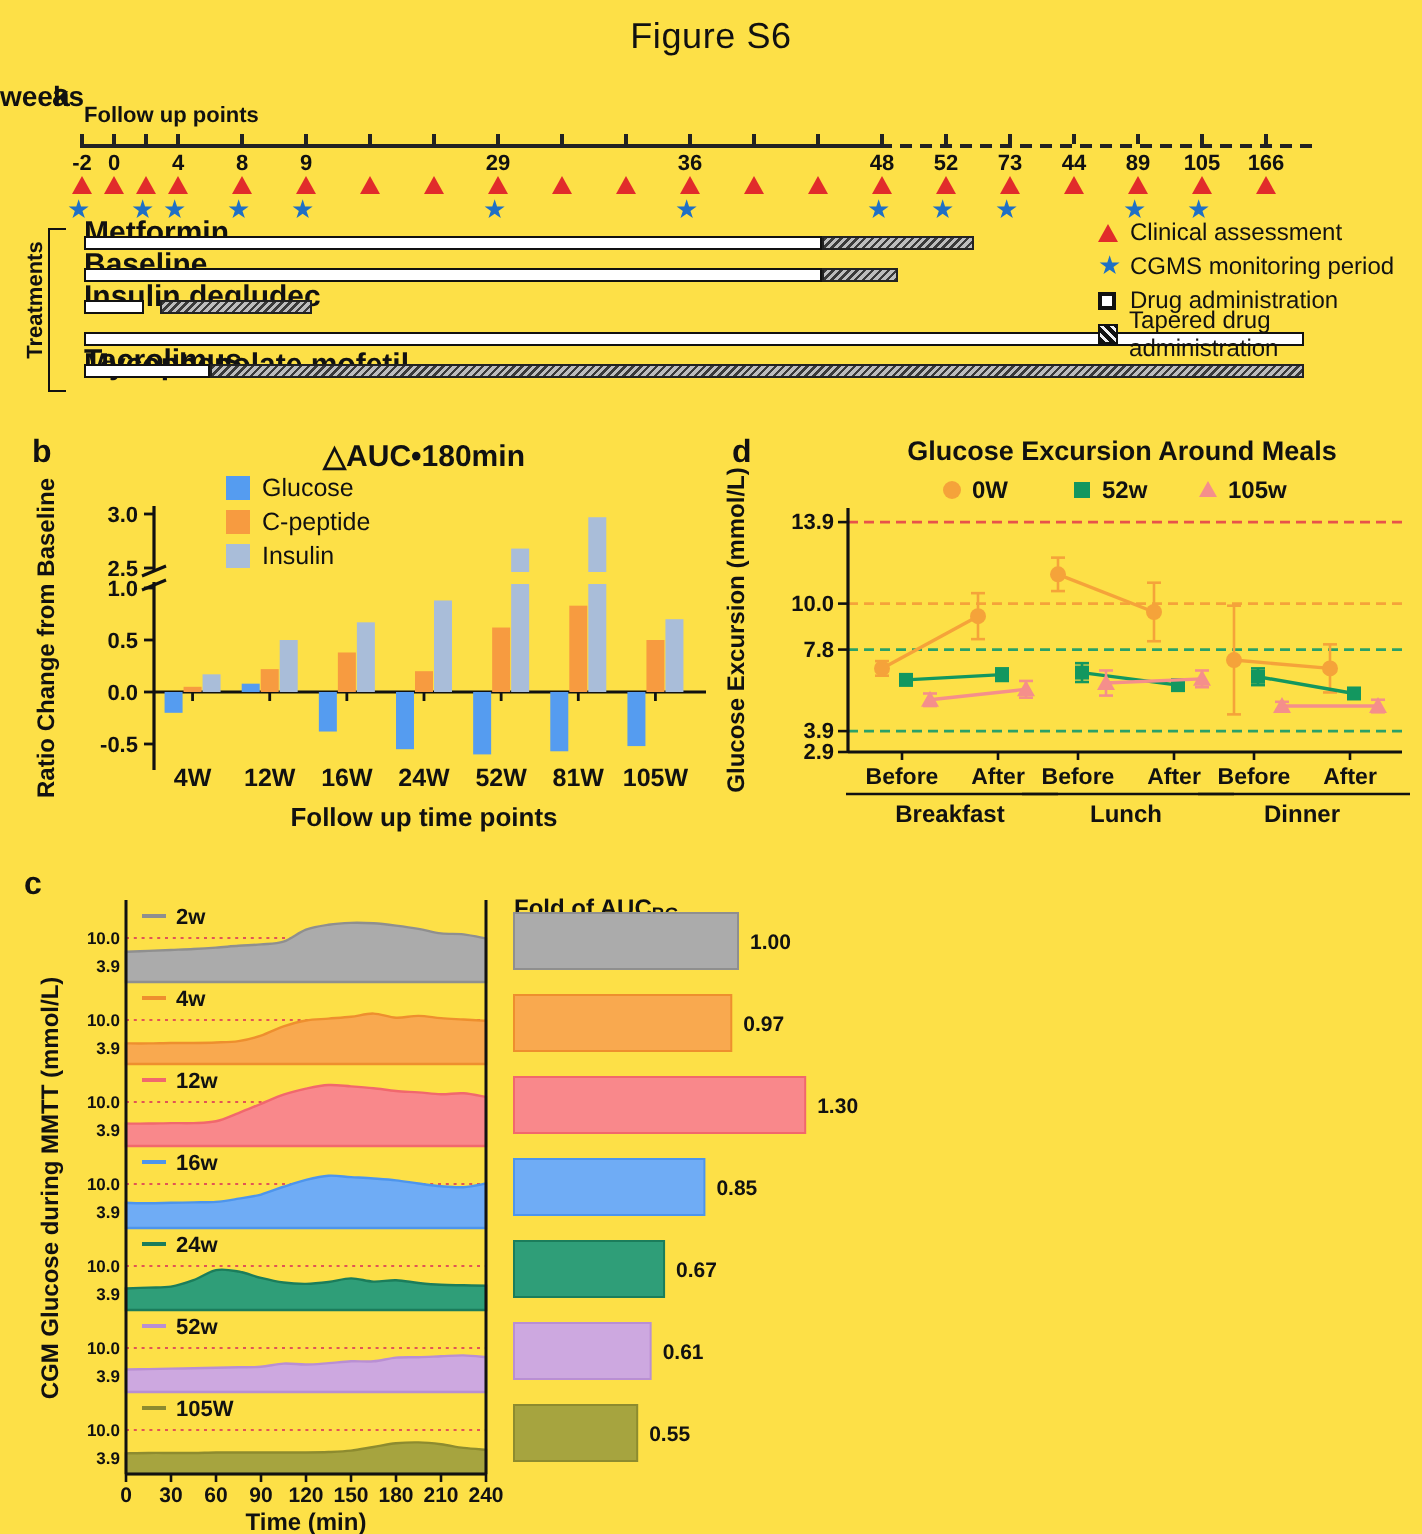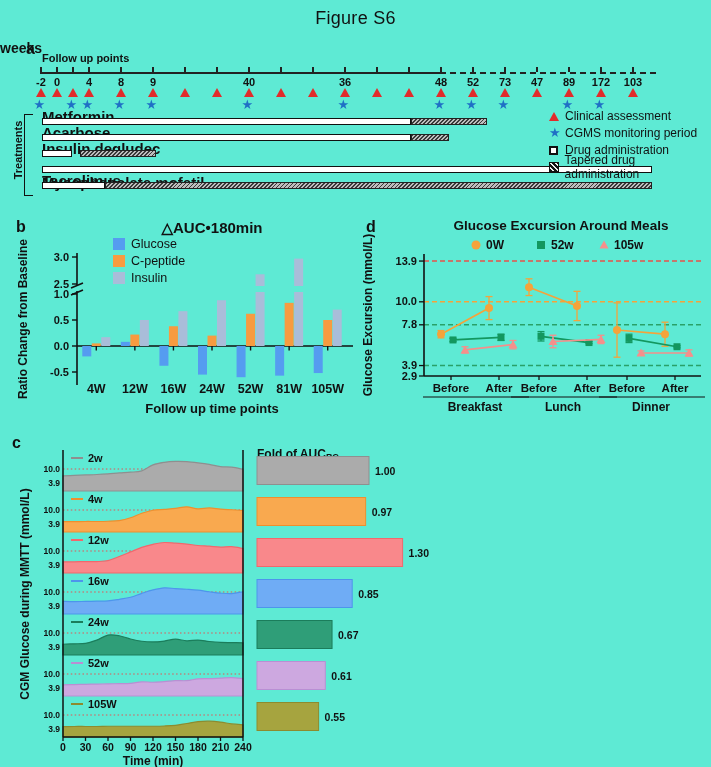--- a/index.html
+++ b/index.html
@@ -1,18 +1,18 @@
 <!DOCTYPE html>
 <html><head>
 <meta charset="utf-8">
 <style>
   * { box-sizing: border-box; margin: 0; padding: 0; }
   html,body { background:#fff; }
   body { width:711px; height:767px; font-family:"Liberation Sans",sans-serif; color:#111; position:relative; overflow:hidden; }
-  .page { position:absolute; inset:0; background:#5eead4; }
+  .page { position:absolute; inset:0; background:#fde047; }
   .fig-title { position:absolute; top:8px; left:0; width:100%; text-align:center; font-size:18px; letter-spacing:.3px; }
   .plabel { position:absolute; font-weight:bold; font-size:16px; z-index:5; }
   #panel-a { position:absolute; left:0; top:40px; width:711px; height:172px; }
   .tl-title { position:absolute; left:42px; top:12px; font-weight:bold; font-size:11px; }
   .abs { position:absolute; }
   .axis-solid { position:absolute; height:2px; background:#222; }
   .axis-dash { position:absolute; height:0; border-top:2px dashed #222; }
   .tickmark { position:absolute; width:1.5px; height:5px; background:#222; }
   .ticklabel { position:absolute; width:28px; text-align:center; font-weight:bold; font-size:11px; }
   .tri-icon { position:absolute; width:0; height:0; border-left:5px solid transparent; border-right:5px solid transparent; border-bottom:9px solid #E12B2B; }
@@ -66,21 +66,21 @@
         <div class="star-icon" style="left:113.5px;top:59px;">★</div>
         <div class="tickmark" style="left:152px;top:27px;"></div>
         <div class="ticklabel" style="left:139px;top:36px;">9</div>
         <div class="tri-icon" style="left:147.5px;top:48px;"></div>
         <div class="star-icon" style="left:145.5px;top:59px;">★</div>
         <div class="tickmark" style="left:184px;top:27px;"></div>
         <div class="tri-icon" style="left:179.5px;top:48px;"></div>
         <div class="tickmark" style="left:216px;top:27px;"></div>
         <div class="tri-icon" style="left:211.5px;top:48px;"></div>
         <div class="tickmark" style="left:248px;top:27px;"></div>
-        <div class="ticklabel" style="left:235px;top:36px;">40</div>
+        <div class="ticklabel" style="left:235px;top:36px;">29</div>
         <div class="tri-icon" style="left:243.5px;top:48px;"></div>
         <div class="star-icon" style="left:241.5px;top:59px;">★</div>
         <div class="tickmark" style="left:280px;top:27px;"></div>
         <div class="tri-icon" style="left:275.5px;top:48px;"></div>
         <div class="tickmark" style="left:312px;top:27px;"></div>
         <div class="tri-icon" style="left:307.5px;top:48px;"></div>
         <div class="tickmark" style="left:344px;top:27px;"></div>
         <div class="ticklabel" style="left:331px;top:36px;">36</div>
         <div class="tri-icon" style="left:339.5px;top:48px;"></div>
         <div class="star-icon" style="left:337.5px;top:59px;">★</div>
@@ -94,38 +94,38 @@
         <div class="star-icon" style="left:433.5px;top:59px;">★</div>
         <div class="tickmark" style="left:472px;top:27px;"></div>
         <div class="ticklabel" style="left:459px;top:36px;">52</div>
         <div class="tri-icon" style="left:467.5px;top:48px;"></div>
         <div class="star-icon" style="left:465.5px;top:59px;">★</div>
         <div class="tickmark" style="left:504px;top:27px;"></div>
         <div class="ticklabel" style="left:491px;top:36px;">73</div>
         <div class="tri-icon" style="left:499.5px;top:48px;"></div>
         <div class="star-icon" style="left:497.5px;top:59px;">★</div>
         <div class="tickmark" style="left:536px;top:27px;"></div>
-        <div class="ticklabel" style="left:523px;top:36px;">47</div>
+        <div class="ticklabel" style="left:523px;top:36px;">44</div>
         <div class="tri-icon" style="left:531.5px;top:48px;"></div>
         <div class="tickmark" style="left:568px;top:27px;"></div>
         <div class="ticklabel" style="left:555px;top:36px;">89</div>
         <div class="tri-icon" style="left:563.5px;top:48px;"></div>
         <div class="star-icon" style="left:561.5px;top:59px;">★</div>
         <div class="tickmark" style="left:600px;top:27px;"></div>
-        <div class="ticklabel" style="left:587px;top:36px;">172</div>
+        <div class="ticklabel" style="left:587px;top:36px;">105</div>
         <div class="tri-icon" style="left:595.5px;top:48px;"></div>
         <div class="star-icon" style="left:593.5px;top:59px;">★</div>
         <div class="tickmark" style="left:632px;top:27px;"></div>
-        <div class="ticklabel" style="left:619px;top:36px;">103</div>
+        <div class="ticklabel" style="left:619px;top:36px;">166</div>
         <div class="tri-icon" style="left:627.5px;top:48px;"></div>
         <div style="left:660px;top:36px;font-weight:bold;font-size:14px;">weeks</div>
         <div class="trt-label" style="left:42px;top:68px;">Metformin</div>
         <div class="bar-solid" style="left:41.836px;top:78px;width:369.64799999999997px;"></div>
         <div class="bar-hatch" style="left:411.484px;top:78px;width:75.276px;"></div>
-        <div class="trt-label" style="left:42px;top:84px;">Acarbose</div>
+        <div class="trt-label" style="left:42px;top:84px;">Baseline</div>
         <div class="bar-solid" style="left:41.836px;top:94px;width:369.64799999999997px;"></div>
         <div class="bar-hatch" style="left:411.484px;top:94px;width:37.94400000000003px;"></div>
         <div class="trt-label" style="left:42px;top:100px;">Insulin degludec</div>
         <div class="bar-solid" style="left:41.836px;top:110px;width:29.987999999999996px;"></div>
         <div class="bar-hatch" style="left:80.392px;top:110px;width:75.276px;"></div>
         <div class="trt-label" style="left:42px;top:134px;">Mycophenolate mofetil</div>
         <div class="bar-solid" style="left:41.836px;top:126px;width:610.164px;"></div>
         <div class="trt-label" style="left:42px;top:132px;">Tacrolimus</div>
         <div class="bar-solid" style="left:41.836px;top:142px;width:63.647999999999996px;"></div>
         <div class="bar-hatch" style="left:105.484px;top:142px;width:546.516px;"></div>

